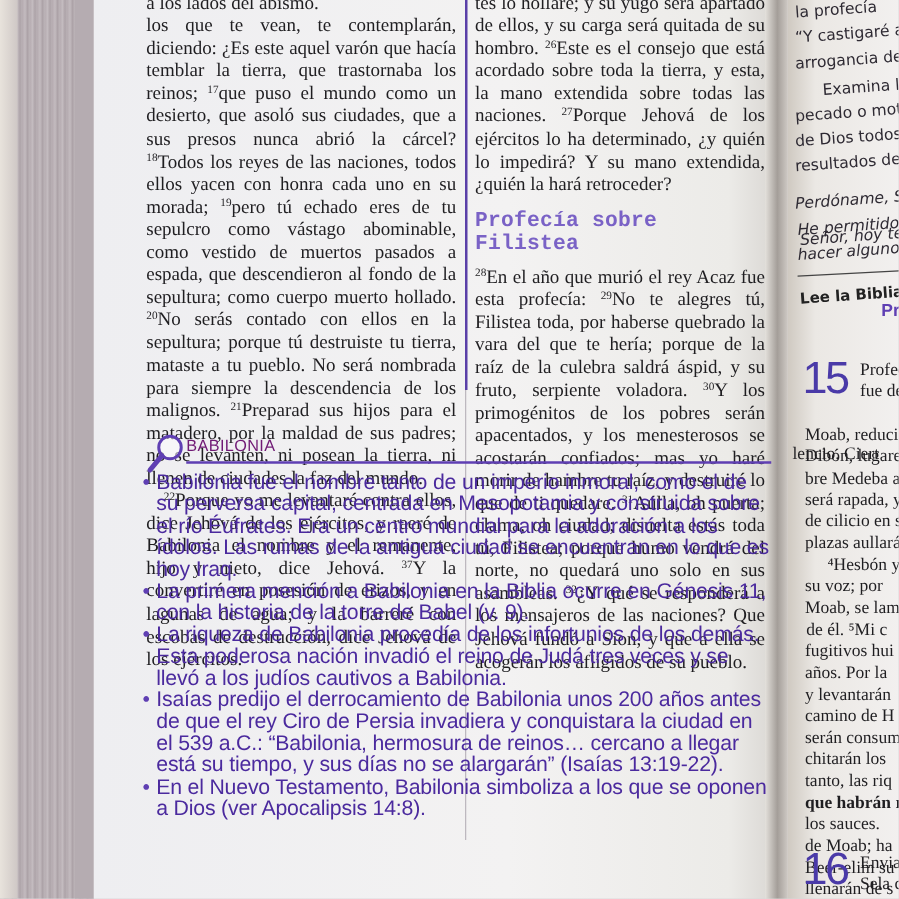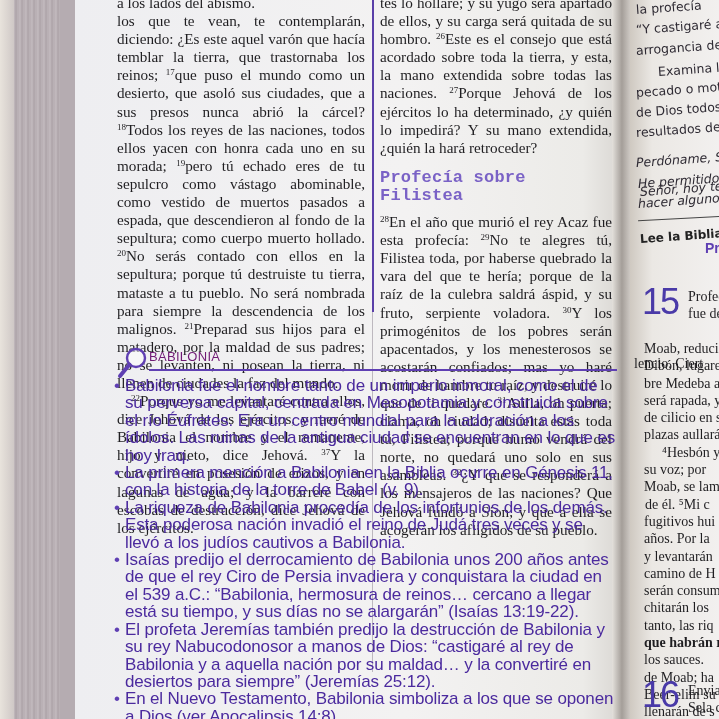--- a/index.html
+++ b/index.html
@@ -131,21 +131,20 @@
   </svg>
   <span class="bab-title">BABILONIA</span>
   <div class="bab-rule"></div>
 </div>
 
 <ul class="bab-list">
   <li>Babilonia fue el nombre tanto de un imperio inmoral, como el de su perversa capital, centrada en Mesopotamia y construida sobre el río Éufrates. Era un centro mundial para la adoración a los ídolos. Las ruinas de la antigua ciudad se encuentran en lo que es hoy Iraq.</li>
   <li>La primera mención a Babilonia en la Biblia ocurre en Génesis 11, con la historia de la torre de Babel (v. 9).</li>
   <li>La riqueza de Babilonia procedía de los infortunios de los demás. Esta poderosa nación invadió el reino de Judá tres veces y se llevó a los judíos cautivos a Babilonia.</li>
   <li>Isaías predijo el derrocamiento de Babilonia unos 200 años antes de que el rey Ciro de Persia invadiera y conquistara la ciudad en el 539 a.C.: “Babilonia, hermosura de reinos… cercano a llegar está su tiempo, y sus días no se alargarán” (Isaías 13:19-22).</li>
-  <li>El profeta Jeremías también predijo la destrucción de Babilonia y su rey Nabucodonosor a manos de Dios: “castigaré al rey de Babilonia y a aquella nación por su maldad… y la convertiré en desiertos para siempre” (Jeremías 25:12).</li>
   <li>En el Nuevo Testamento, Babilonia simboliza a los que se oponen a Dios (ver Apocalipsis 14:8).</li>
 </ul>
 
 <div class="right-page">
   <div class="rp-sans" style="top:2px;">la profecía</div>
   <div class="rp-sans" style="top:22px;">“Y castigaré al r</div>
   <div class="rp-sans" style="top:43px;">arrogancia de lo</div>
   <div class="rp-sans" style="top:44px; left:28px; top:44px; margin-top:20px;">Examina  los</div>
   <div class="rp-sans" style="top:85px;">pecado o motiv</div>
   <div class="rp-sans" style="top:105px;">de Dios  todos</div>

